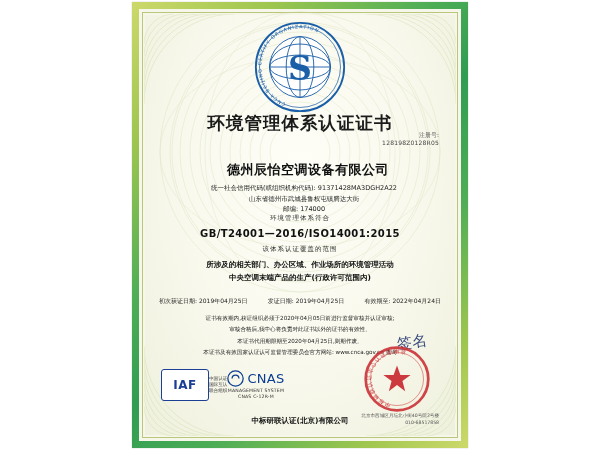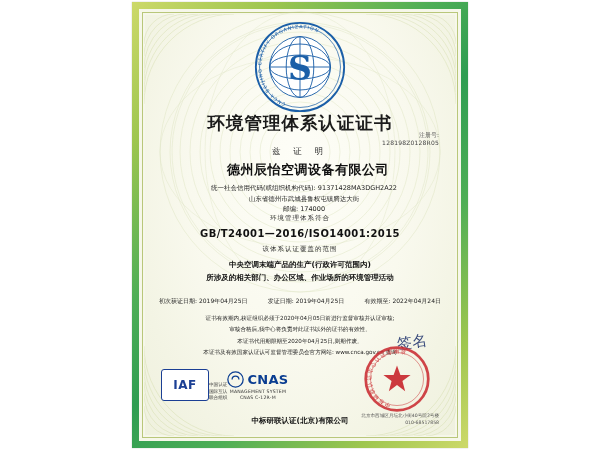--- a/index.html
+++ b/index.html
@@ -124,32 +124,32 @@
   .signature{
     position:absolute;right:28px;top:318px;
     font-family:"DejaVu Serif","Liberation Serif",serif;
     font-size:15px;color:#1b2f6b;transform:rotate(-8deg);
     opacity:.85;
   }
 
   
   .logos{
     position:absolute;left:16px;bottom:34px;
-    display:flex;align-items:flex-end;
+    display:flex;align-items:center;
   }
   .iaf{
     width:46px;height:30px;border:1.5px solid #1b3f94;border-radius:3px;
     display:flex;align-items:center;justify-content:center;
     background:#fff;
   }
   .iaf span{font-size:12px;font-weight:700;color:#1b3f94;letter-spacing:.5px;}
   .cnas-wrap{display:flex;flex-direction:column;align-items:center;}
   .cnas-top{display:flex;align-items:center;gap:3px;}
   .cnas-mark{width:17px;height:17px;}
-  .cnas-txt{font-size:13px;font-weight:700;color:#0a3d91;letter-spacing:.3px;}
+  .cnas-txt{font-size:13px;font-weight:400;color:#0a3d91;letter-spacing:.3px;}
   .cnas-sub{font-size:4.6px;color:#333;text-align:center;line-height:1.35;margin-top:1px;letter-spacing:.2px;}
   .cn-side{font-size:4.6px;color:#333;line-height:1.35;text-align:left;}
 
   .issuer{
     position:absolute;left:0;right:0;bottom:9px;
     text-align:center;font-size:7.5px;font-weight:700;color:#111;
   }
   .addr{
     position:absolute;right:16px;bottom:8px;
     text-align:right;font-size:4.6px;color:#555;line-height:1.5;
@@ -249,36 +249,35 @@
         </text>
       </svg>
 
       <div class="title">环境管理体系认证证书</div>
 
       <div class="reg-no">
         <div class="label">注册号:</div>
         <div class="val">128198Z0128R05</div>
       </div>
 
-      <div class="hereby">兹 证 明</div>
       <div class="company">德州辰怡空调设备有限公司</div>
 
       <div class="meta">
         <div>统一社会信用代码(或组织机构代码): 91371428MA3DGH2A22</div>
         <div>山东省德州市武城县鲁权屯镇腾达大街</div>
         <div>邮编: 174000</div>
       </div>
 
       <div class="std-head">环境管理体系符合</div>
       <div class="std-line">GB/T24001—2016/ISO14001:2015</div>
 
       <div class="scope-head">该体系认证覆盖的范围</div>
       <div class="scope-body">
+        <div>所涉及的相关部门、办公区域、作业场所的环境管理活动</div>
         <div>中央空调末端产品的生产(行政许可范围内)</div>
-        <div>所涉及的相关部门、办公区域、作业场所的环境管理活动</div>
       </div>
 
       <div class="dates">
         <span>
           <b>初次获证日期:</b>
           <span>2019年04月25日</span>
         </span>
         <span>
           <b>发证日期:</b>
           <span>2019年04月25日</span>

